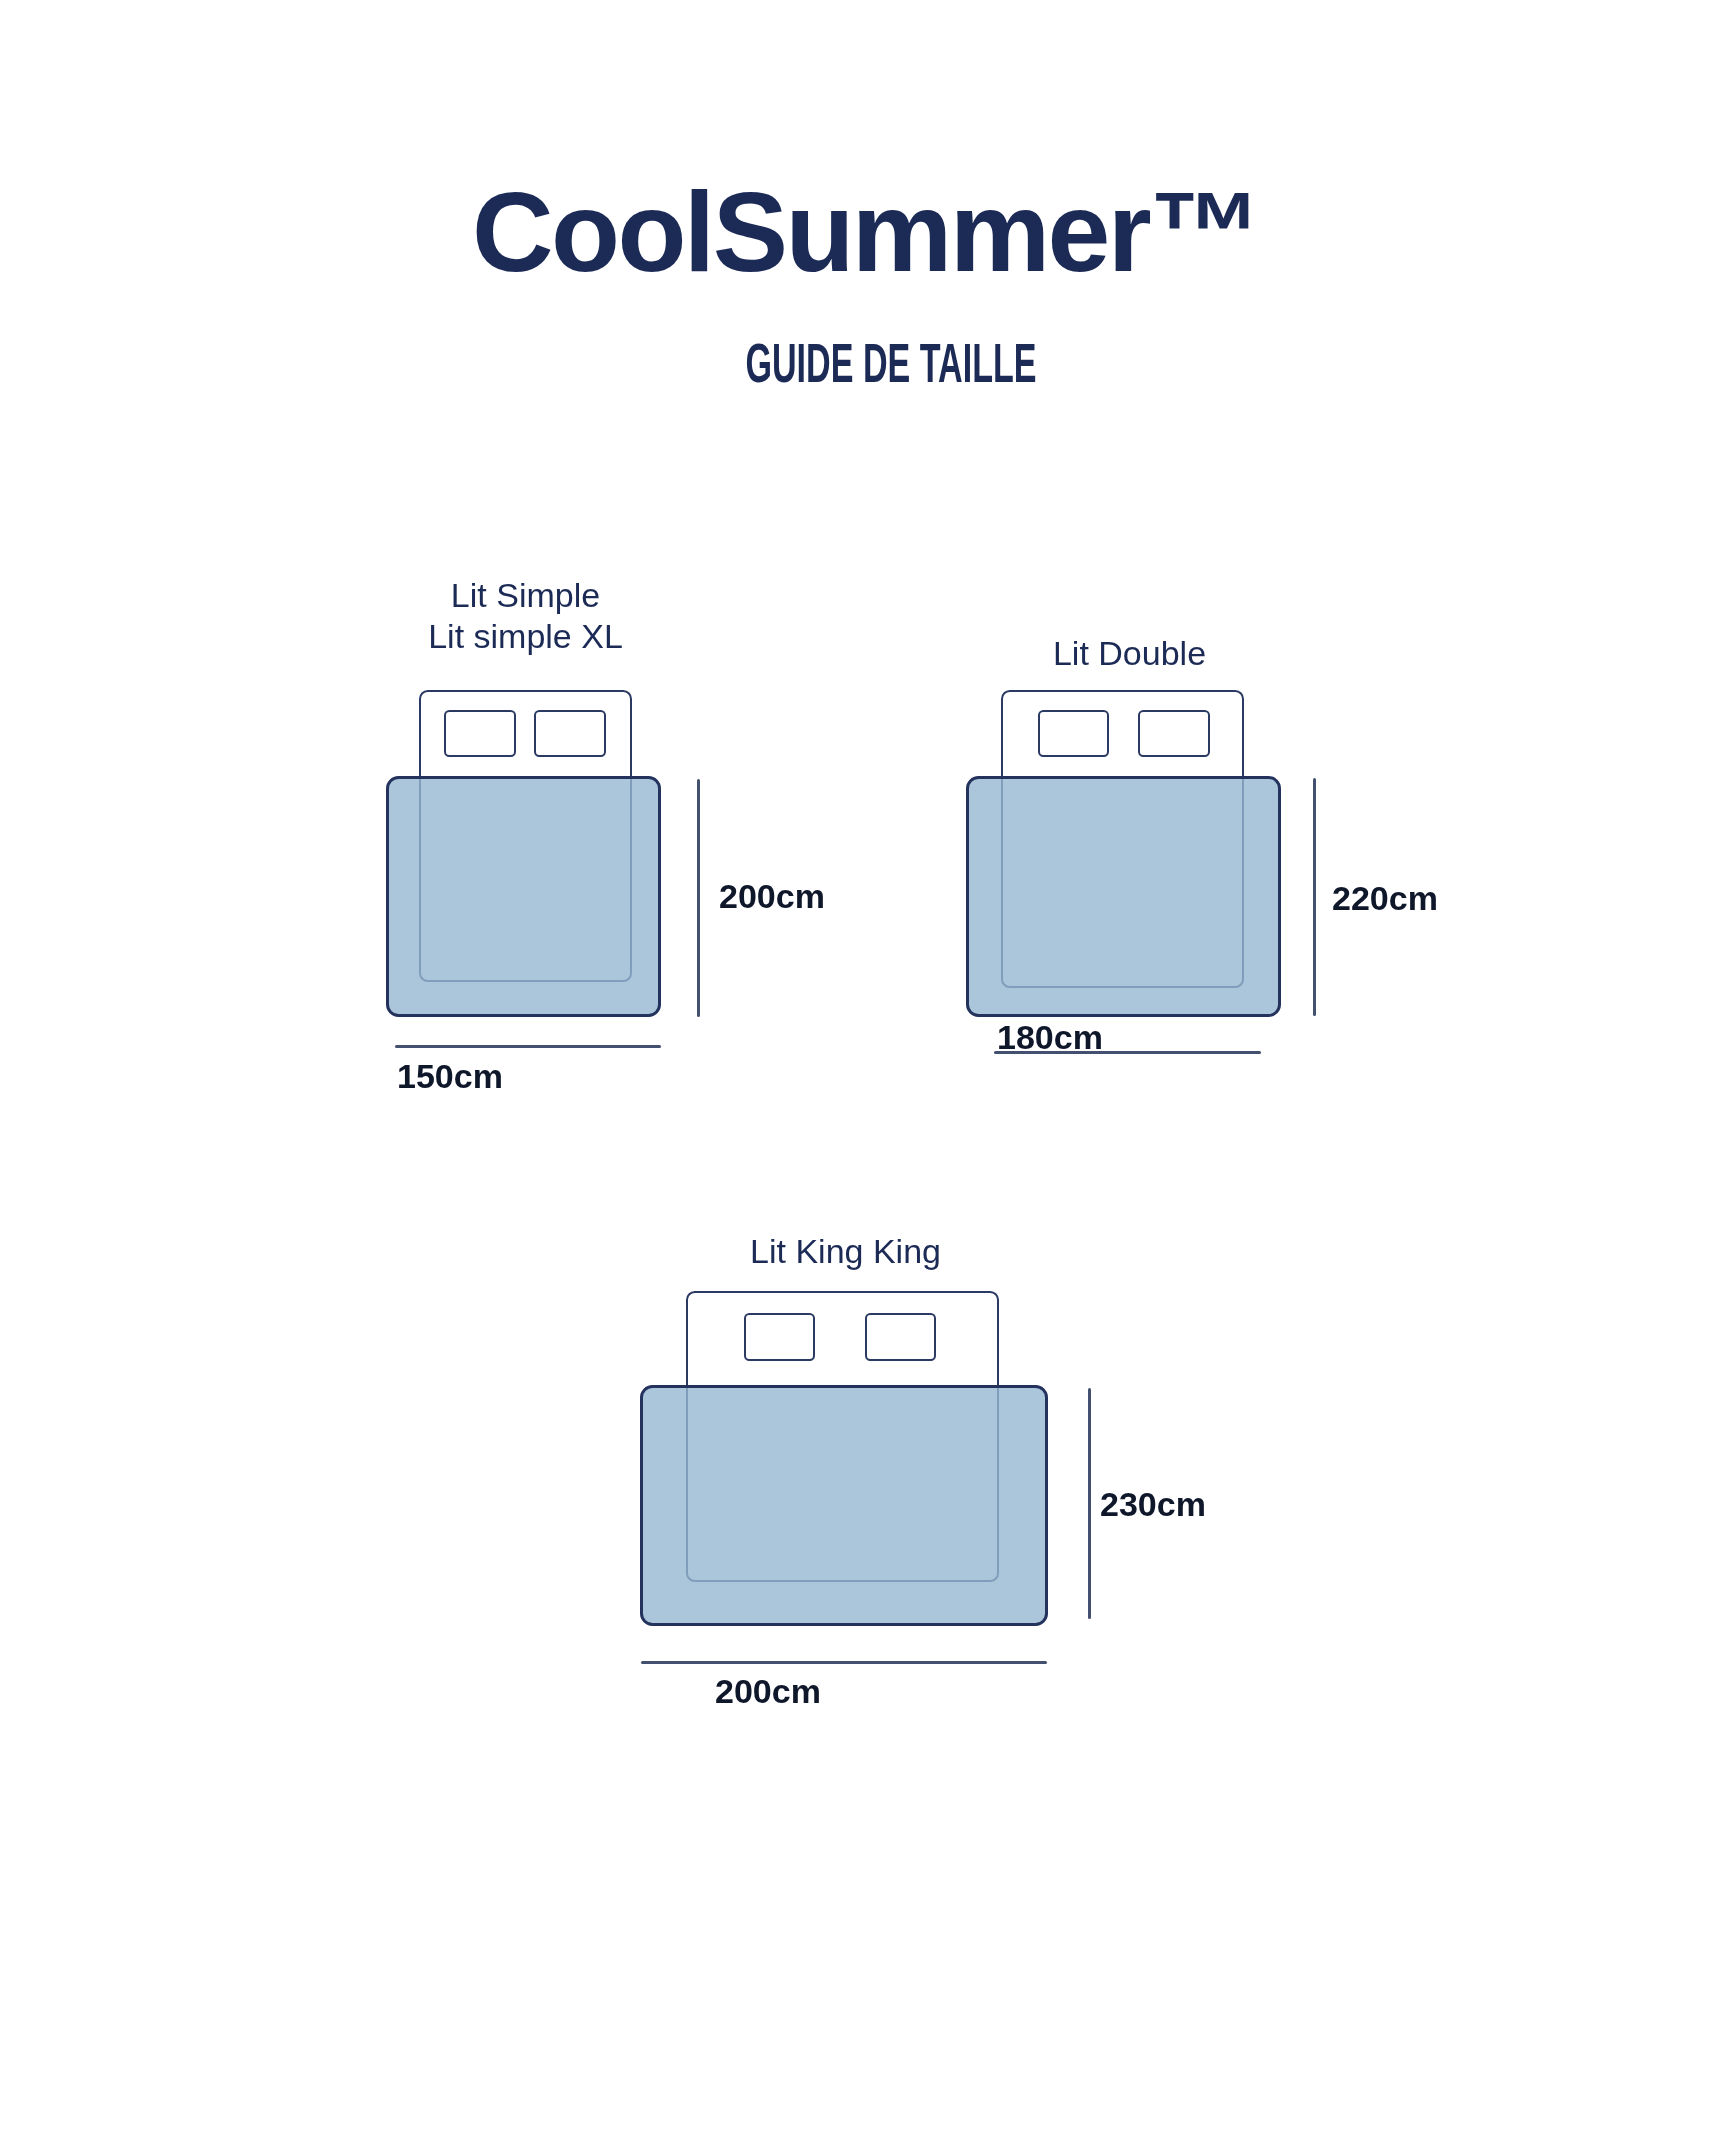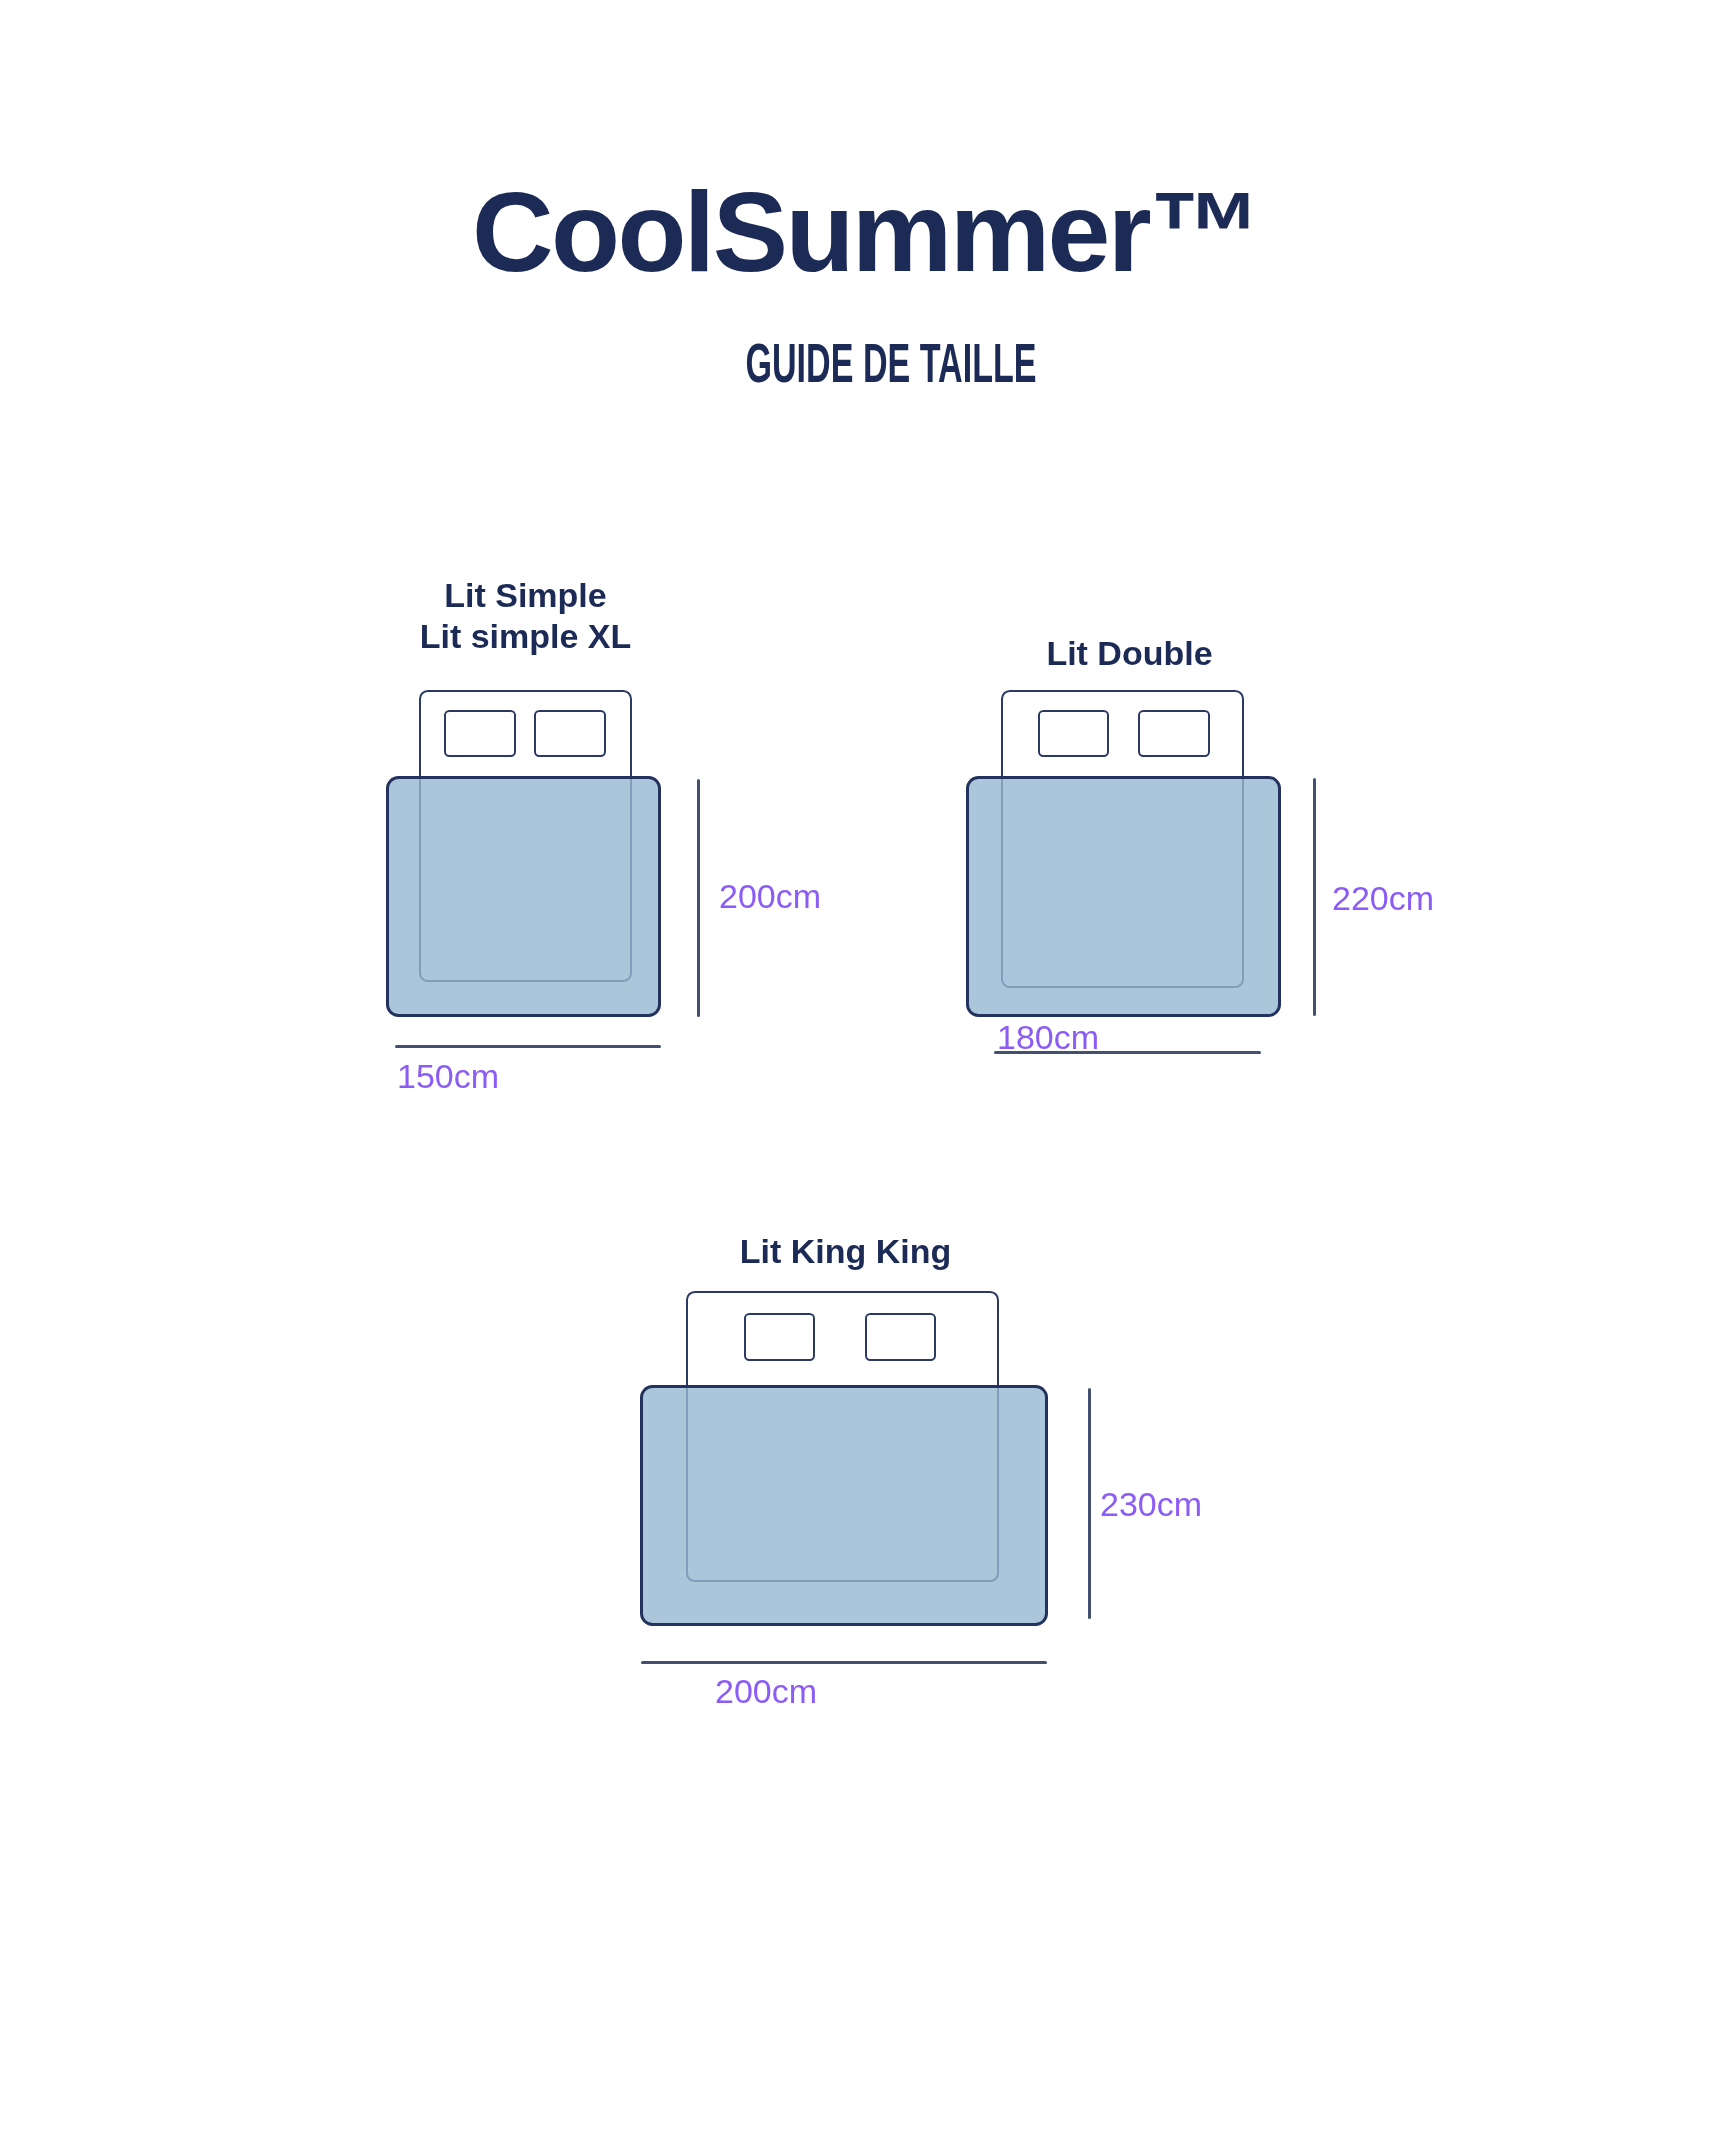--- a/index.html
+++ b/index.html
@@ -35,21 +35,21 @@
     color: #1c2a56;
     transform: scaleX(0.62);
     transform-origin: center;
     white-space: nowrap;
   }
   .bed-label {
     position: absolute;
     width: 353px;
     text-align: center;
     font-size: 34px;
-    font-weight: 700;
+    font-weight: 400;
     line-height: 41px;
     color: #1c2a56;
     white-space: nowrap;
   }
   .bed {
     position: absolute;
     background: #ffffff;
     border: 2.6px solid #2b3a63;
     border-radius: 8.8px;
   }
@@ -73,23 +73,23 @@
   }
   .hline {
     position: absolute;
     height: 2.6px;
     background: #44506f;
     border-radius: 1.8px;
   }
   .dim-label {
     position: absolute;
     font-size: 34px;
-    font-weight: 400;
+    font-weight: 700;
     line-height: 35px;
-    color: #8b5cf6;
+    color: #0f172a;
     white-space: nowrap;
   }
   .dim-label.centered {
     width: 265px;
   }
 </style>
 </head>
 <body>
 
 <div class="canvas">

